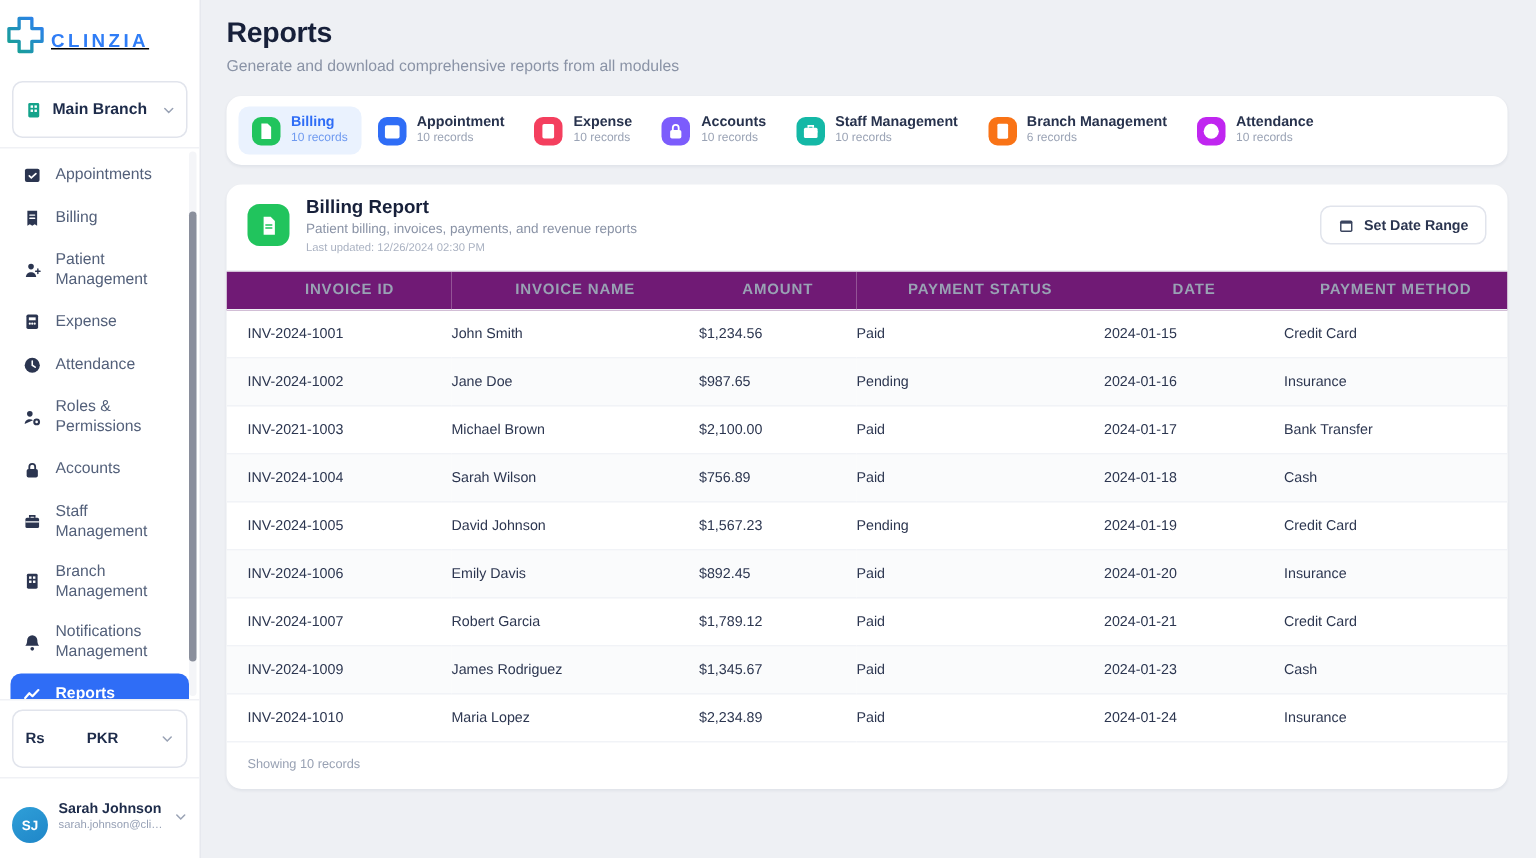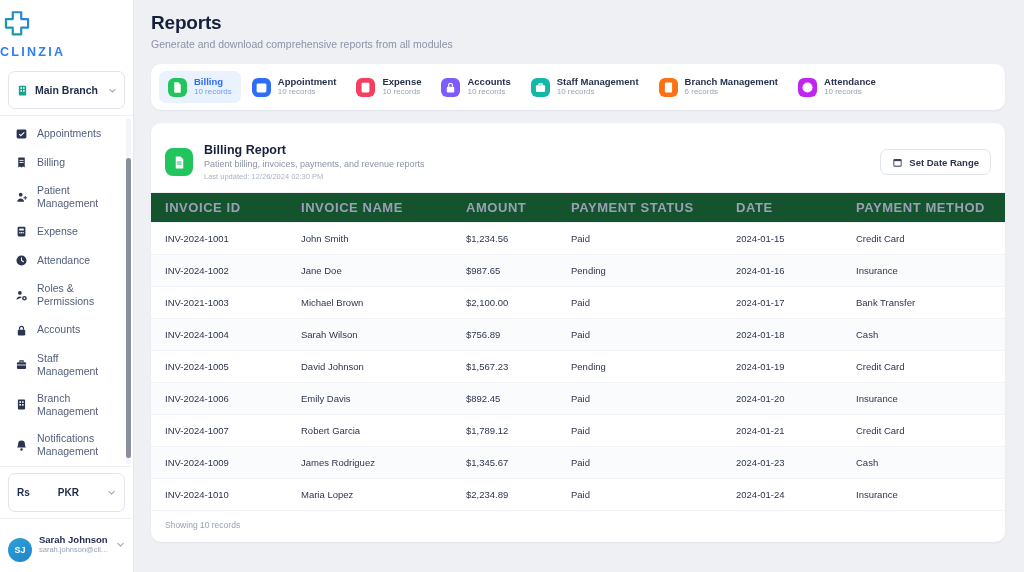--- a/index.html
+++ b/index.html
@@ -14,22 +14,24 @@
   
   .sidebar {
     width: 134px; height: 572px;
     background: #ffffff;
     border-right: 1px solid #e6e8ee;
     display: flex; flex-direction: column;
     position: relative;
   }
   .logo-area {
     padding: 8px 0 8px;
-    display: flex; flex-direction: column;
+    display: flex; 
+    align-items: center;
     flex: 0 0 auto;
+    text-decoration: underline;
   }
   .logo-mark { width: 34px; height: 34px; }
   .logo-text {
     font-size: 12.5px; font-weight: 700;
     letter-spacing: 2.3px; color: #2f7df6;
     margin-top: 3px;
   }
   .branch-wrap { padding: 4px 8px 6px; flex: 0 0 auto; }
   .branch-select {
     display: flex; align-items: center; gap: 6px;
@@ -133,21 +135,21 @@
   .tab-count { font-size: 8px; color: #9aa3b5; line-height: 1.1; }
   .tab.active .tab-count { color: #6f9af0; }
 
   .report-card {
     margin-top: 13px; background: #fff; border-radius: 10px;
     box-shadow: 0 1px 2px rgba(20,30,60,.06);
     overflow: hidden;
   }
   .report-head {
     display: flex; align-items: center; gap: 11px;
-    padding: 20px 14px 11px;
+    padding: 8px 14px 11px;
   }
   .report-icon {
     width: 28px; height: 28px; border-radius: 8px;
     background: #21c45d; display: flex; align-items: center; justify-content: center;
     flex: 0 0 auto;
   }
   .report-meta { flex: 1; min-width: 0; }
   .report-title { font-size: 12.5px; font-weight: 700; color: #17203a; }
   .report-desc { font-size: 9px; color: #8a93a6; margin-top: 2px; }
   .report-upd { font-size: 7.5px; color: #aab2c2; margin-top: 3px; }
@@ -155,23 +157,23 @@
   .btn {
     display: flex; align-items: center; gap: 6px;
     border-radius: 7px; font-size: 9.5px; font-weight: 700;
     padding: 7px 11px; white-space: nowrap; height: 26px;
   }
   .btn-outline { border: 1px solid #e1e4ec; background: #fff; color: #2b3550; }
   .btn-green { background: #21c45d; color: #fff; }
 
   table { width: 100%; border-collapse: collapse; }
   thead th {
-    text-align: left; font-size: 13px; font-weight: 700;
+    text-align: center; font-size: 10px; font-weight: 700;
     letter-spacing: .55px; color: #99a2b4;
-    background: #14532d;
+    background: #701a75;
     padding: 7px 0 7px 0;
     border-top: 1px solid #eef0f4; border-bottom: 1px solid #eef0f4;
   }
   tbody td {
     font-size: 9.5px; color: #2c3650;
     padding: 10px 0; border-bottom: 1px solid #f1f3f7;
   }
   tbody tr:nth-child(even) { background: #fafbfc; }
   th:nth-child(1), td:nth-child(1) { padding-left: 14px; width: 150px; }
   th:nth-child(2), td:nth-child(2) { width: 165px; }

